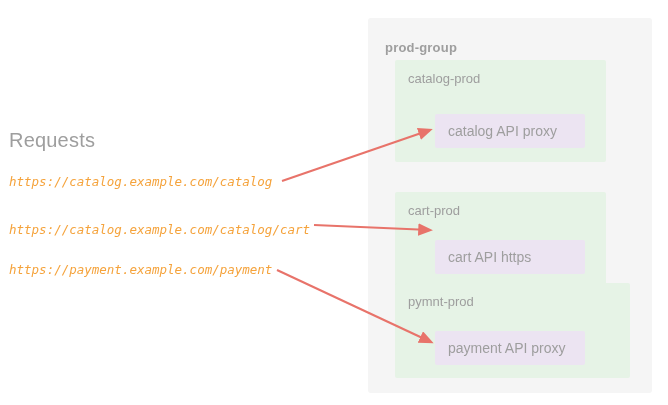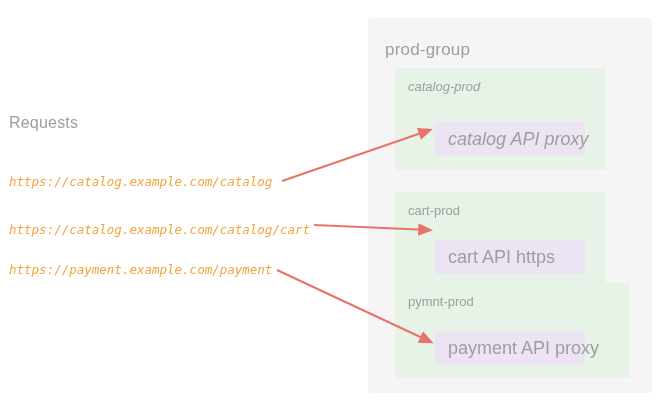--- a/index.html
+++ b/index.html
@@ -19,22 +19,22 @@
   #requests-panel {
     position: absolute;
     left: 0;
     top: 0;
     width: 368px;
     height: 405px;
   }
   #requests-title {
     position: absolute;
     left: 9px;
-    top: 114px;
-    font-size: 16px;
+    top: 129px;
+    font-size: 20px;
     color: #9e9e9e;
     letter-spacing: 0.2px;
     white-space: nowrap;
     text-align: right;
   }
   .request-url {
     position: absolute;
     left: 9px;
     font-family: "DejaVu Sans Mono", "Liberation Mono", monospace;
     font-size: 12.5px;
@@ -54,36 +54,36 @@
     top: 18px;
     width: 284px;
     height: 375px;
     background: #f5f5f5;
     border-radius: 3px;
   }
   #prod-group-title {
     position: absolute;
     left: 17px;
     top: 22px;
-    font-size: 17px;
-    font-weight: normal;
+    font-size: 13px;
+    font-weight: bold;
     color: #9e9e9e;
     letter-spacing: 0.2px;
     white-space: nowrap;
   }
 
   
   .env-panel {
     position: absolute;
     left: 27px;
     width: 211px;
     background: #e6f3e6;
     border-radius: 2px;
   }
-  #env-panel-0 { top: 50px;  height: 102px; font-style: italic; }
+  #env-panel-0 { top: 42px;  height: 102px; }
   #env-panel-1 { top: 174px; height: 112px;  }
   #env-panel-2 { top: 265px; height: 95px; padding-left: 24px;  }
 
   .env-label {
     position: absolute;
     left: 13px;
     top: 11px;
     font-size: 13px;
     color: #9e9e9e;
     white-space: nowrap;
@@ -101,21 +101,21 @@
   #proxy-box-0 { top: 54px; }
   #proxy-box-1 { top: 48px; }
   #proxy-box-2 { top: 48px; }
 
   .proxy-label {
     position: absolute;
     left: 13px;
     top: 0;
     height: 34px;
     line-height: 34px;
-    font-size: 18px;
+    font-size: 14px;
     color: #9e9e9e;
     white-space: nowrap;
   }
 
   
   #arrows-layer {
     position: absolute;
     left: 0;
     top: 0;
     width: 668px;

